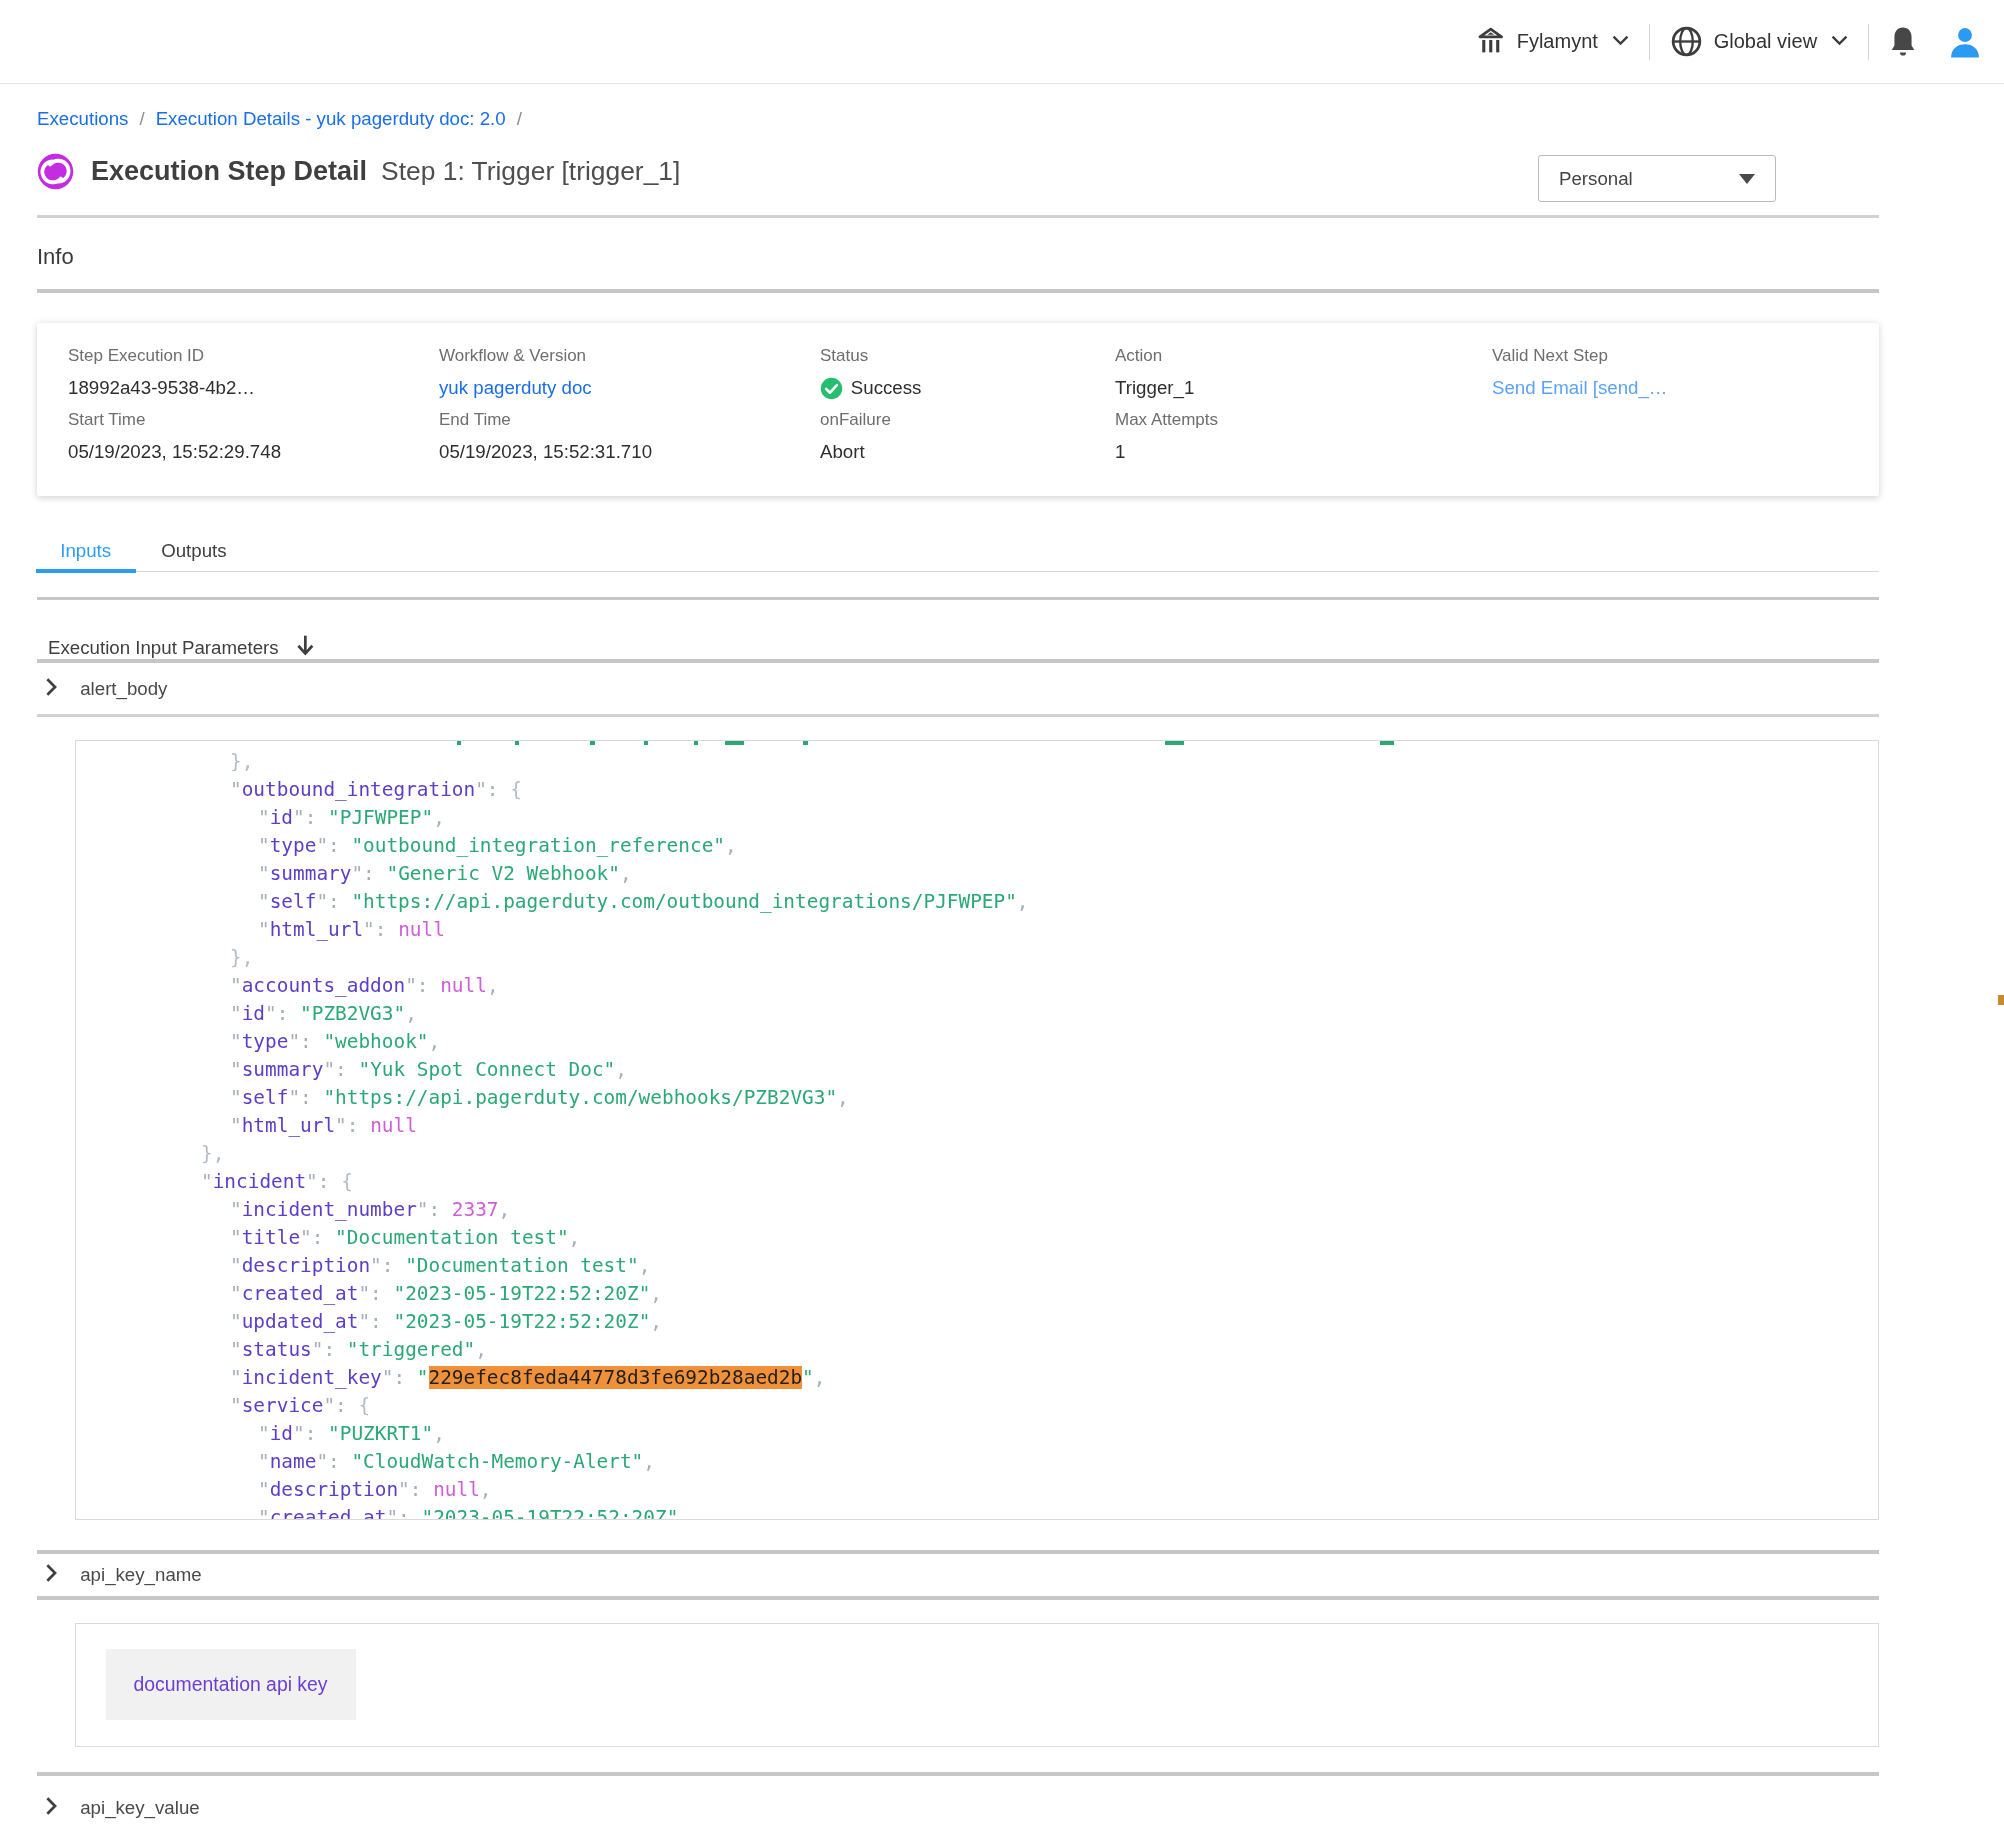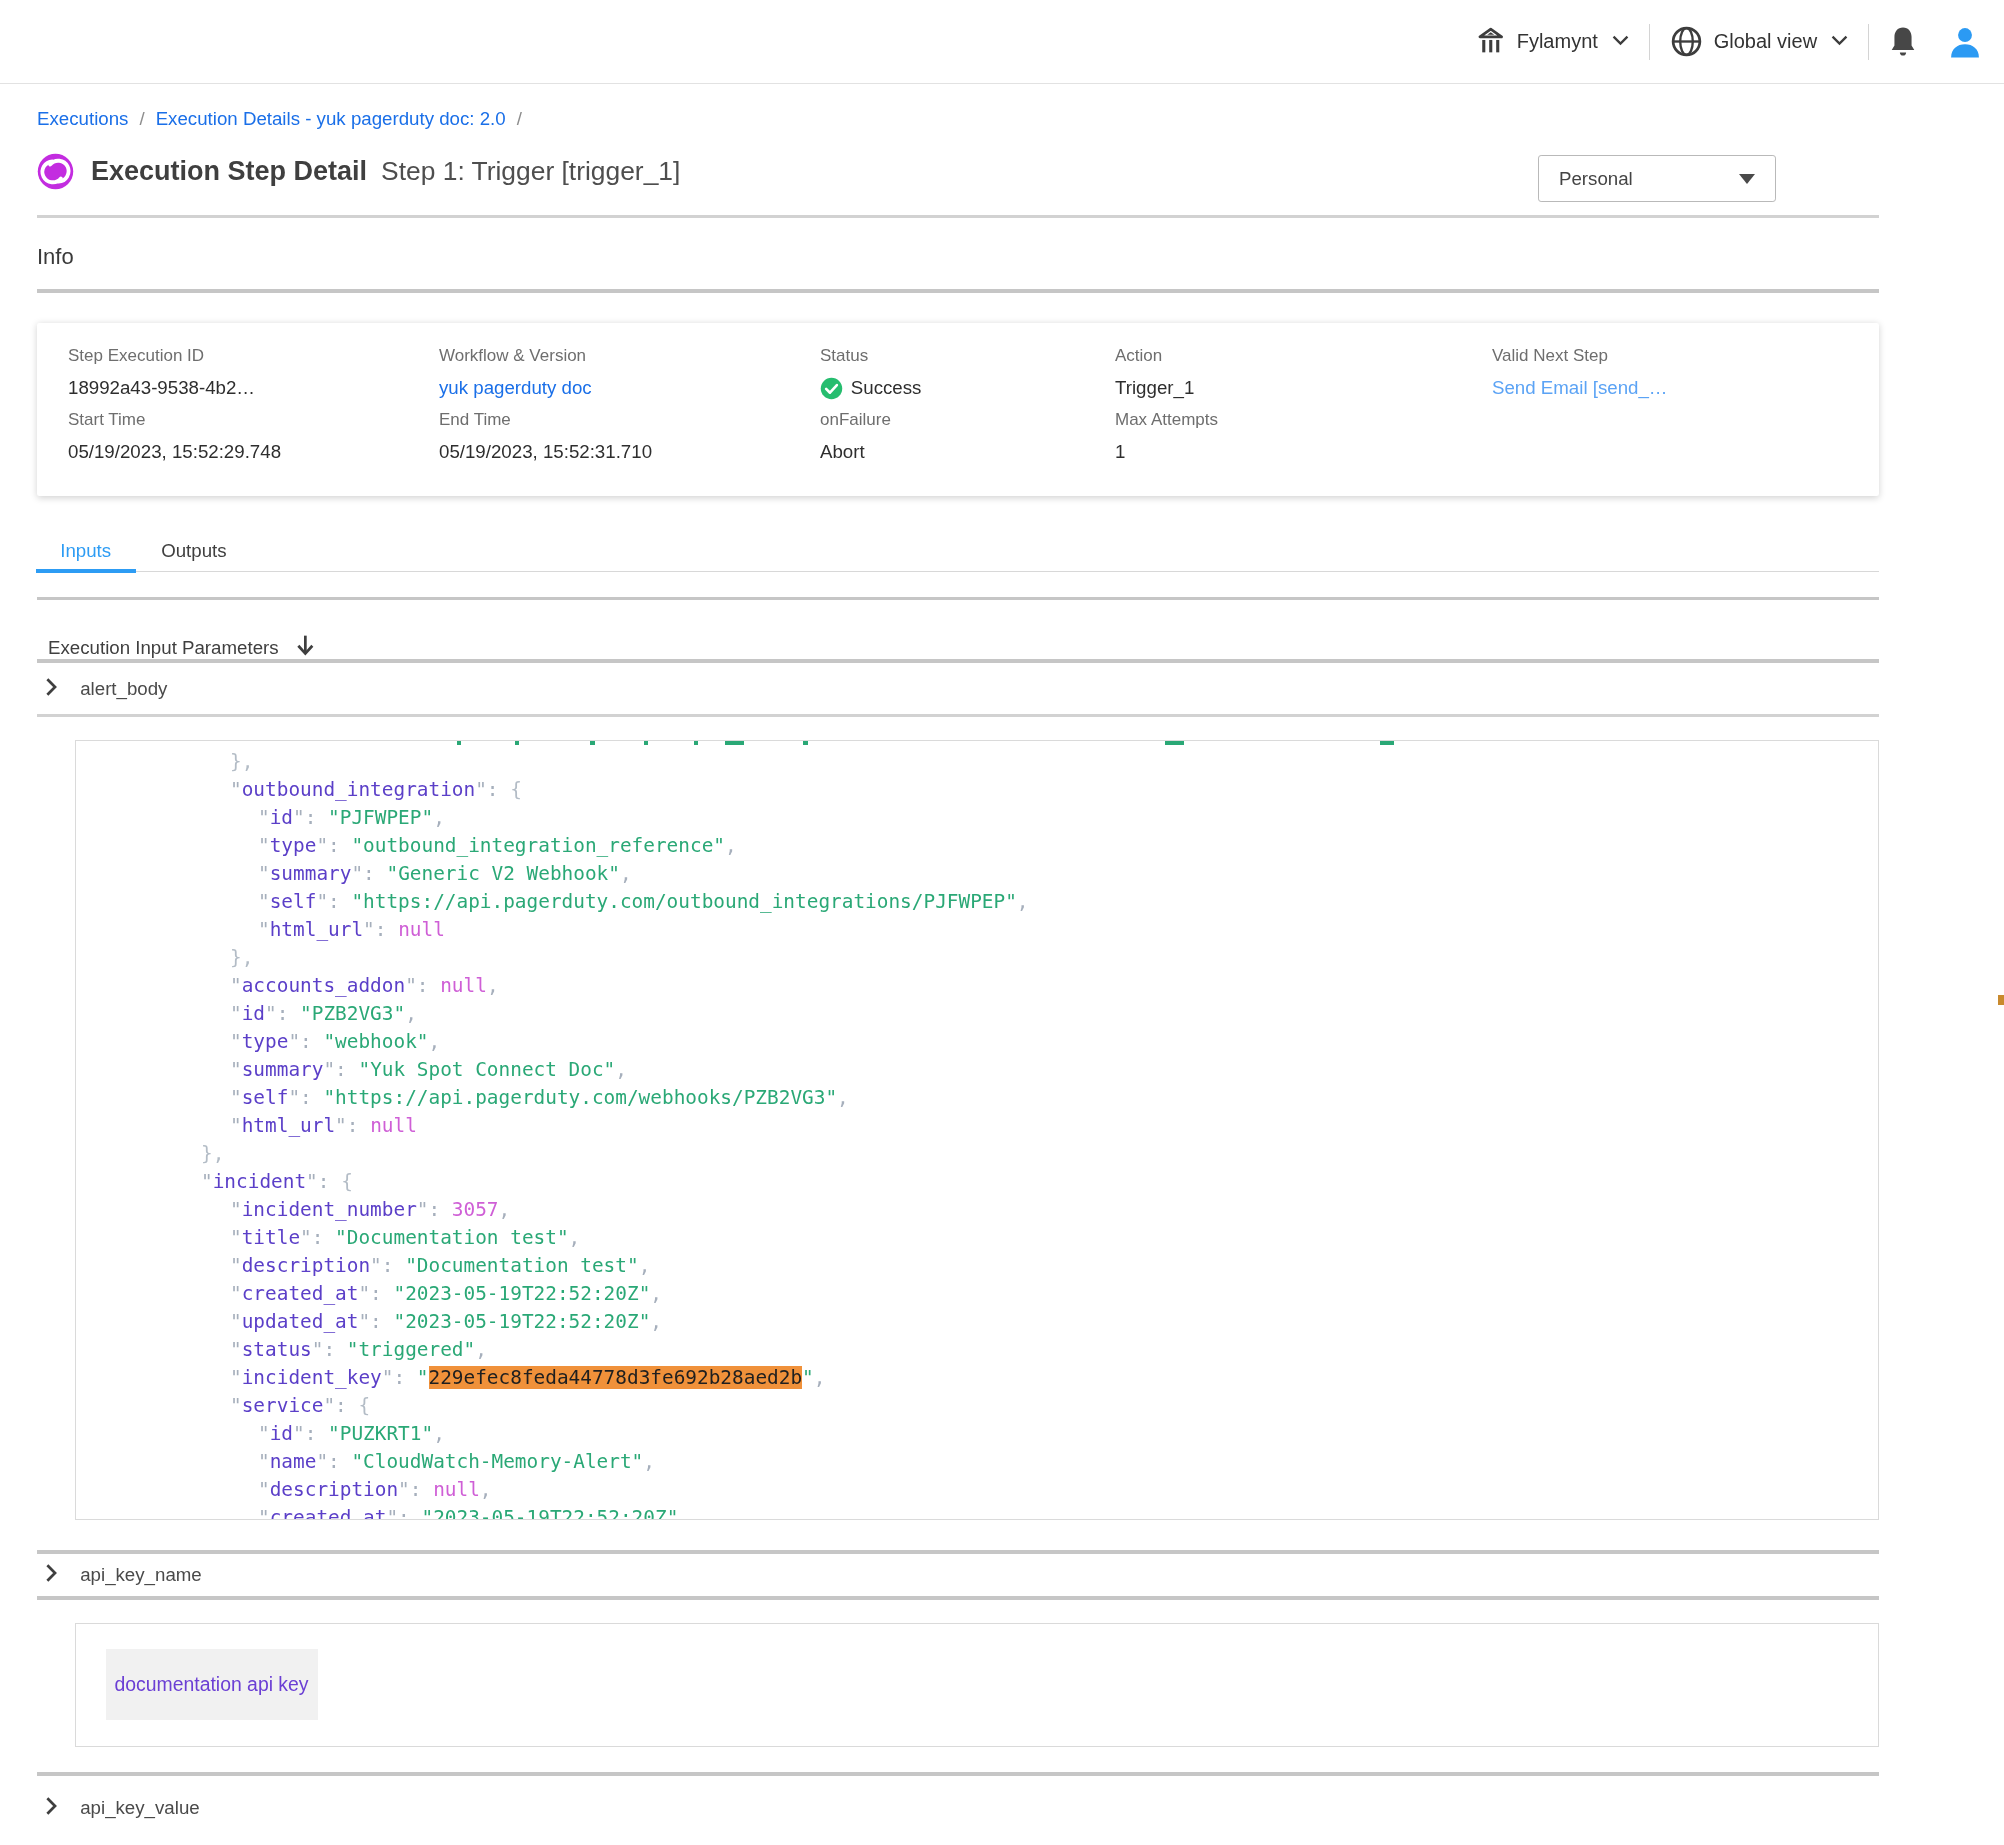--- a/index.html
+++ b/index.html
@@ -72,21 +72,21 @@
   .c-k { color:#5b3fc8; }
   .c-q { color:#a6afbc; }
   .c-b { color:#b3bcc6; }
   .c-s { color:#2aa876; }
   .c-n { color:#cf5fd6; }
   .c-h { background:#f0913a; color:#1f1f1f; }
 
   
   .keybox { margin-left:38px; margin-top:23px; height:124px; border:1.6px solid #dadada; background:#fff;
             display:flex; align-items:center; padding-left:29.5px; }
-  .chip { background:#f1f1f1; height:71px; display:flex; align-items:center; padding:0 9px;
+  .chip { background:#f1f1f1; height:71px; display:flex; align-items:center; padding:0 28px;
           font-size:19.4px; color:#6b3fd4; }
 
   
   .scope-select { position:absolute; left:1538px; top:155px; width:238px; height:47px;
                   border:1.6px solid #b9b9b9; border-radius:3.1px; background:#fff; display:flex;
                   align-items:center; justify-content:space-between; padding:0 20px; cursor:pointer; }
   .scope-select .sel-val { font-size:18.7px; color:#444; }
   .sel-caret { width:0; height:0; border-left:8.5px solid transparent; border-right:8.5px solid transparent;
                border-top:10px solid #4a4a4a; }
   .scroll-tick { position:absolute; right:0.8px; top:995px; width:6.2px; height:10px; background:#c98a2e; }
@@ -266,21 +266,21 @@
         <div class="cl" style="padding-left: 182px;"><span class="c-q">"</span><span class="c-k">html_url</span><span class="c-q">": </span><span class="c-n">null</span></div>
         <div class="cl" style="padding-left: 154px;"><span class="c-b">},</span></div>
         <div class="cl" style="padding-left: 154px;"><span class="c-q">"</span><span class="c-k">accounts_addon</span><span class="c-q">": </span><span class="c-n">null</span><span class="c-q">,</span></div>
         <div class="cl" style="padding-left: 154px;"><span class="c-q">"</span><span class="c-k">id</span><span class="c-q">": </span><span class="c-s">"PZB2VG3"</span><span class="c-q">,</span></div>
         <div class="cl" style="padding-left: 154px;"><span class="c-q">"</span><span class="c-k">type</span><span class="c-q">": </span><span class="c-s">"webhook"</span><span class="c-q">,</span></div>
         <div class="cl" style="padding-left: 154px;"><span class="c-q">"</span><span class="c-k">summary</span><span class="c-q">": </span><span class="c-s">"Yuk Spot Connect Doc"</span><span class="c-q">,</span></div>
         <div class="cl" style="padding-left: 154px;"><span class="c-q">"</span><span class="c-k">self</span><span class="c-q">": </span><span class="c-s">"https://api.pagerduty.com/webhooks/PZB2VG3"</span><span class="c-q">,</span></div>
         <div class="cl" style="padding-left: 154px;"><span class="c-q">"</span><span class="c-k">html_url</span><span class="c-q">": </span><span class="c-n">null</span></div>
         <div class="cl" style="padding-left: 125px;"><span class="c-b">},</span></div>
         <div class="cl" style="padding-left: 125px;"><span class="c-q">"</span><span class="c-k">incident</span><span class="c-q">": </span><span class="c-b">{</span></div>
-        <div class="cl" style="padding-left: 154px;"><span class="c-q">"</span><span class="c-k">incident_number</span><span class="c-q">": </span><span class="c-n">3057</span><span class="c-q">,</span></div>
+        <div class="cl" style="padding-left: 154px;"><span class="c-q">"</span><span class="c-k">incident_number</span><span class="c-q">": </span><span class="c-n">2337</span><span class="c-q">,</span></div>
         <div class="cl" style="padding-left: 154px;"><span class="c-q">"</span><span class="c-k">title</span><span class="c-q">": </span><span class="c-s">"Documentation test"</span><span class="c-q">,</span></div>
         <div class="cl" style="padding-left: 154px;"><span class="c-q">"</span><span class="c-k">description</span><span class="c-q">": </span><span class="c-s">"Documentation test"</span><span class="c-q">,</span></div>
         <div class="cl" style="padding-left: 154px;"><span class="c-q">"</span><span class="c-k">created_at</span><span class="c-q">": </span><span class="c-s">"2023-05-19T22:52:20Z"</span><span class="c-q">,</span></div>
         <div class="cl" style="padding-left: 154px;"><span class="c-q">"</span><span class="c-k">updated_at</span><span class="c-q">": </span><span class="c-s">"2023-05-19T22:52:20Z"</span><span class="c-q">,</span></div>
         <div class="cl" style="padding-left: 154px;"><span class="c-q">"</span><span class="c-k">status</span><span class="c-q">": </span><span class="c-s">"triggered"</span><span class="c-q">,</span></div>
         <div class="cl" style="padding-left: 154px;"><span class="c-q">"</span><span class="c-k">incident_key</span><span class="c-q">": </span><span class="c-s">"</span><span class="c-h">229efec8feda44778d3fe692b28aed2b</span><span class="c-s">"</span><span class="c-q">,</span></div>
         <div class="cl" style="padding-left: 154px;"><span class="c-q">"</span><span class="c-k">service</span><span class="c-q">": </span><span class="c-b">{</span></div>
         <div class="cl" style="padding-left: 182px;"><span class="c-q">"</span><span class="c-k">id</span><span class="c-q">": </span><span class="c-s">"PUZKRT1"</span><span class="c-q">,</span></div>
         <div class="cl" style="padding-left: 182px;"><span class="c-q">"</span><span class="c-k">name</span><span class="c-q">": </span><span class="c-s">"CloudWatch-Memory-Alert"</span><span class="c-q">,</span></div>
         <div class="cl" style="padding-left: 182px;"><span class="c-q">"</span><span class="c-k">description</span><span class="c-q">": </span><span class="c-n">null</span><span class="c-q">,</span></div>

